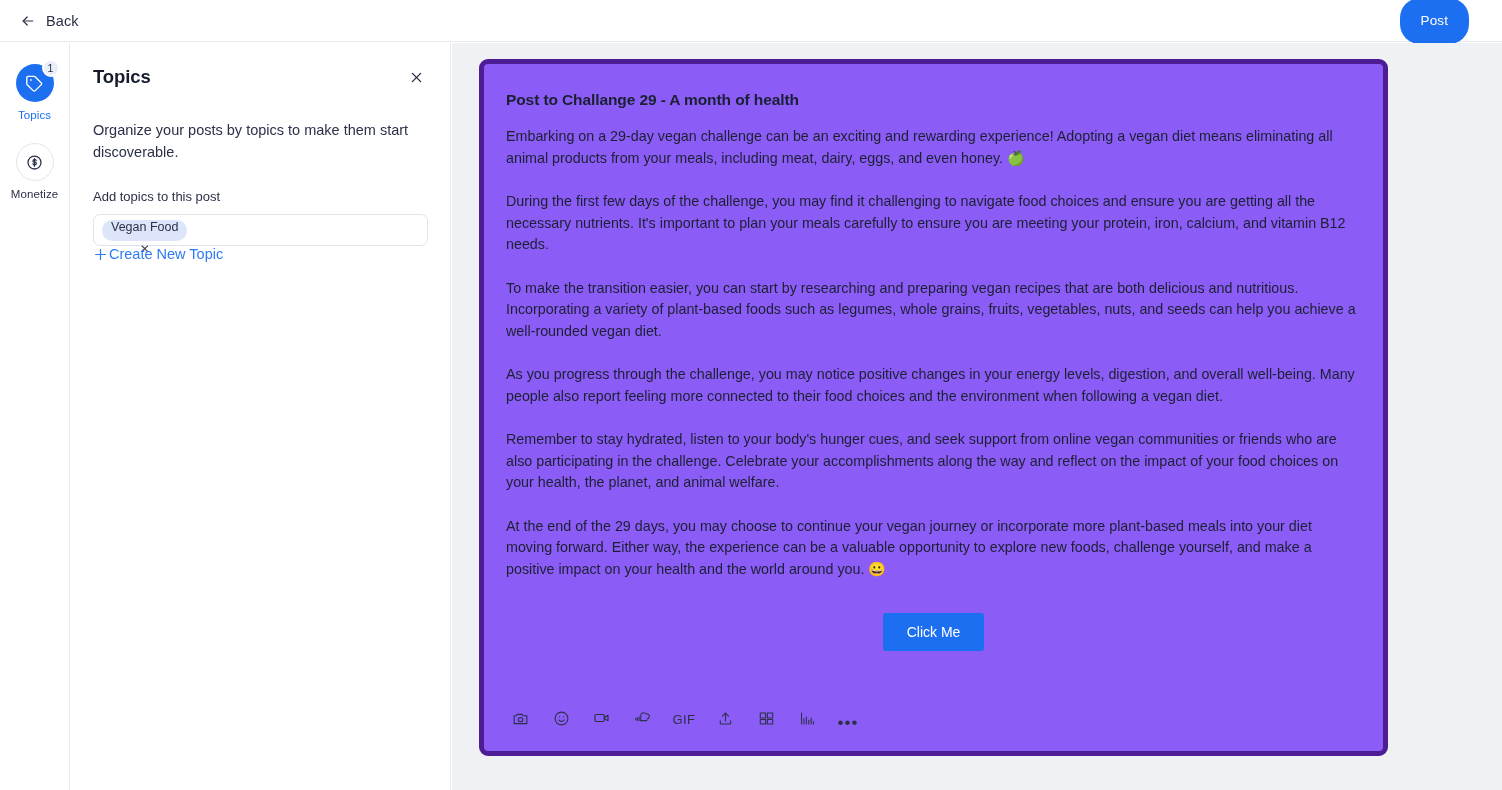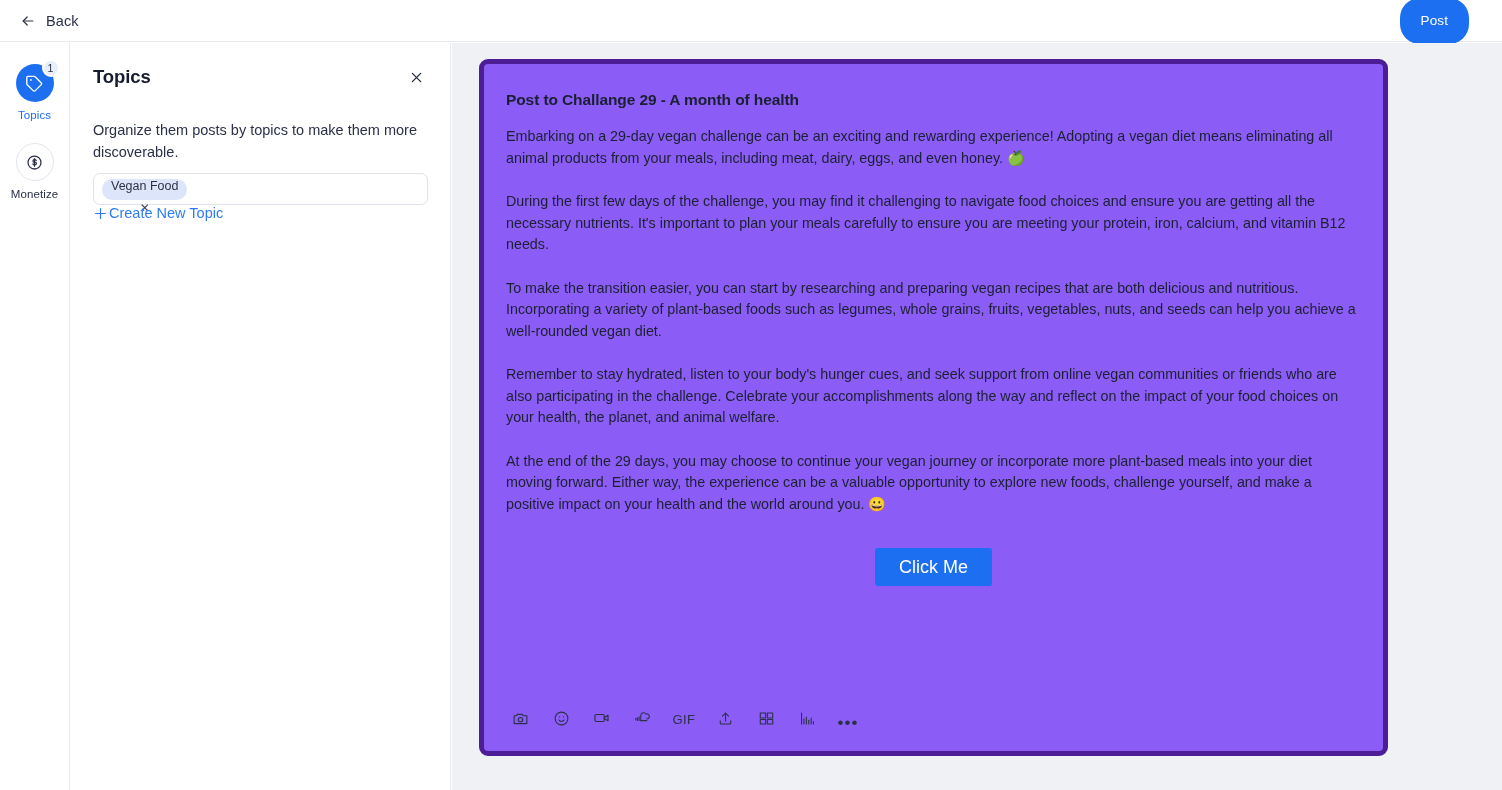--- a/index.html
+++ b/index.html
@@ -230,21 +230,21 @@
     justify-content: center;
     margin-top: 33px;
   }
   .cta-btn {
     background: #1d6ff2;
     color: #ffffff;
     border: none;
     border-radius: 3px;
     height: 38px;
     padding: 0 24px;
-    font-size: 18px;
+    font-size: 14px;
     font-family: "Liberation Sans", sans-serif;
     cursor: pointer;
   }
   .toolbar {
     position: absolute;
     left: 22px;
     bottom: 24px;
     display: flex;
     align-items: center;
     gap: 13px;
@@ -322,22 +322,23 @@
   <div class="panel-head">
     <div class="panel-title">Topics</div>
     <div class="panel-close">
       <svg width="15" height="15" viewBox="0 0 20 20" fill="none" stroke="currentColor" stroke-width="1.8" stroke-linecap="round">
         <path d="M4.5 4.5l11 11"></path>
           <path d="M15.5 4.5l-11 11"></path>
       </svg>
     </div>
   </div>
 
-  <div class="panel-desc">Organize them posts by topics to make them more discoverable.</div>
-
+  <div class="panel-desc">Organize your posts by topics to make them start discoverable.</div>
+
+  <div class="field-label">Add topics to this post</div>
 
   <div class="chip-box">
     <span class="chip">
       <span>Vegan Food</span>
       <span class="chip-x">✕</span>
     </span>
   </div>
 
   <div class="create-link">
     <span>
@@ -353,20 +354,21 @@
 
 <div class="stage">
   <div class="card">
 
     <div class="card-title">Post to Challange 29 - A month of health</div>
 
     <div class="card-body">
       <p>Embarking on a 29-day vegan challenge can be an exciting and rewarding experience! Adopting a vegan diet means eliminating all animal products from your meals, including meat, dairy, eggs, and even honey. 🍏</p>
       <p>During the first few days of the challenge, you may find it challenging to navigate food choices and ensure you are getting all the necessary nutrients. It's important to plan your meals carefully to ensure you are meeting your protein, iron, calcium, and vitamin B12 needs.</p>
       <p>To make the transition easier, you can start by researching and preparing vegan recipes that are both delicious and nutritious. Incorporating a variety of plant-based foods such as legumes, whole grains, fruits, vegetables, nuts, and seeds can help you achieve a well-rounded vegan diet.</p>
+      <p>As you progress through the challenge, you may notice positive changes in your energy levels, digestion, and overall well-being. Many people also report feeling more connected to their food choices and the environment when following a vegan diet.</p>
       <p>Remember to stay hydrated, listen to your body's hunger cues, and seek support from online vegan communities or friends who are also participating in the challenge. Celebrate your accomplishments along the way and reflect on the impact of your food choices on your health, the planet, and animal welfare.</p>
       <p>At the end of the 29 days, you may choose to continue your vegan journey or incorporate more plant-based meals into your diet moving forward. Either way, the experience can be a valuable opportunity to explore new foods, challenge yourself, and make a positive impact on your health and the world around you. 😀</p>
     </div>
 
     <div class="cta-row">
       <button class="cta-btn">Click Me</button>
     </div>
 
     <div class="toolbar">
 

